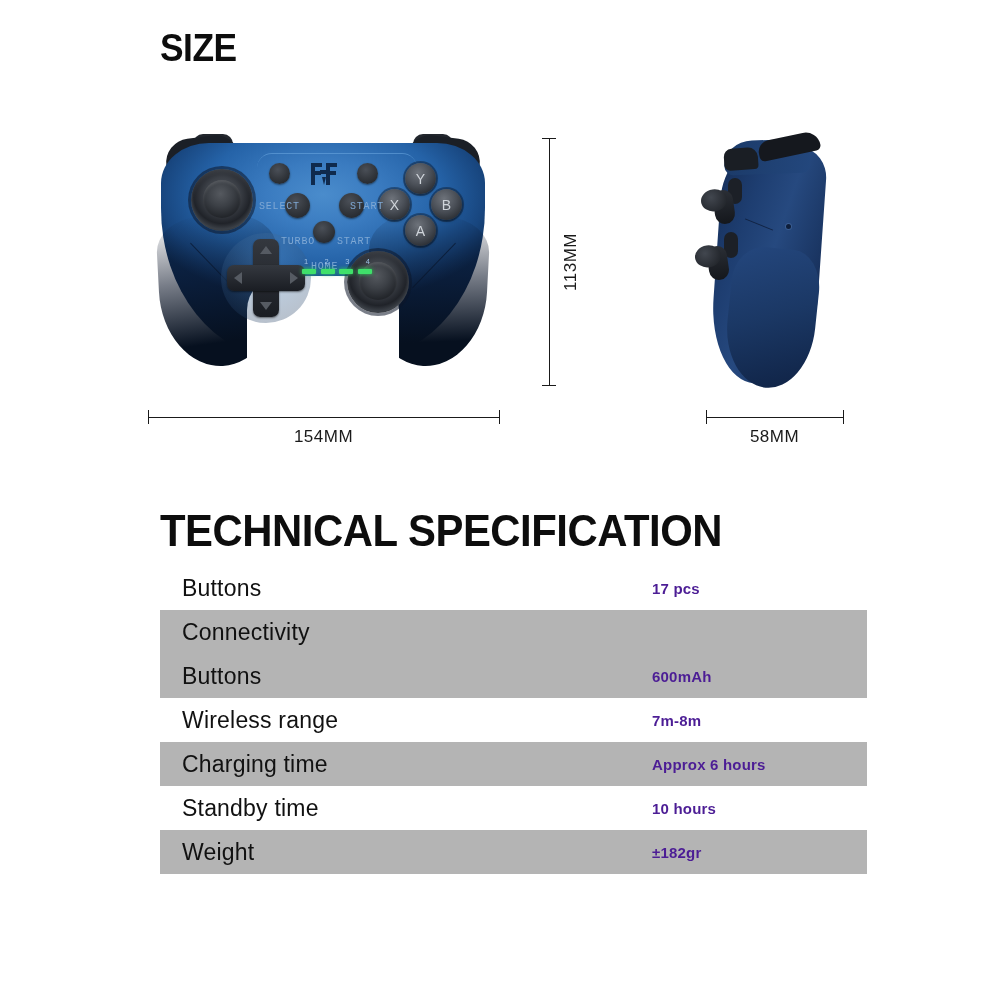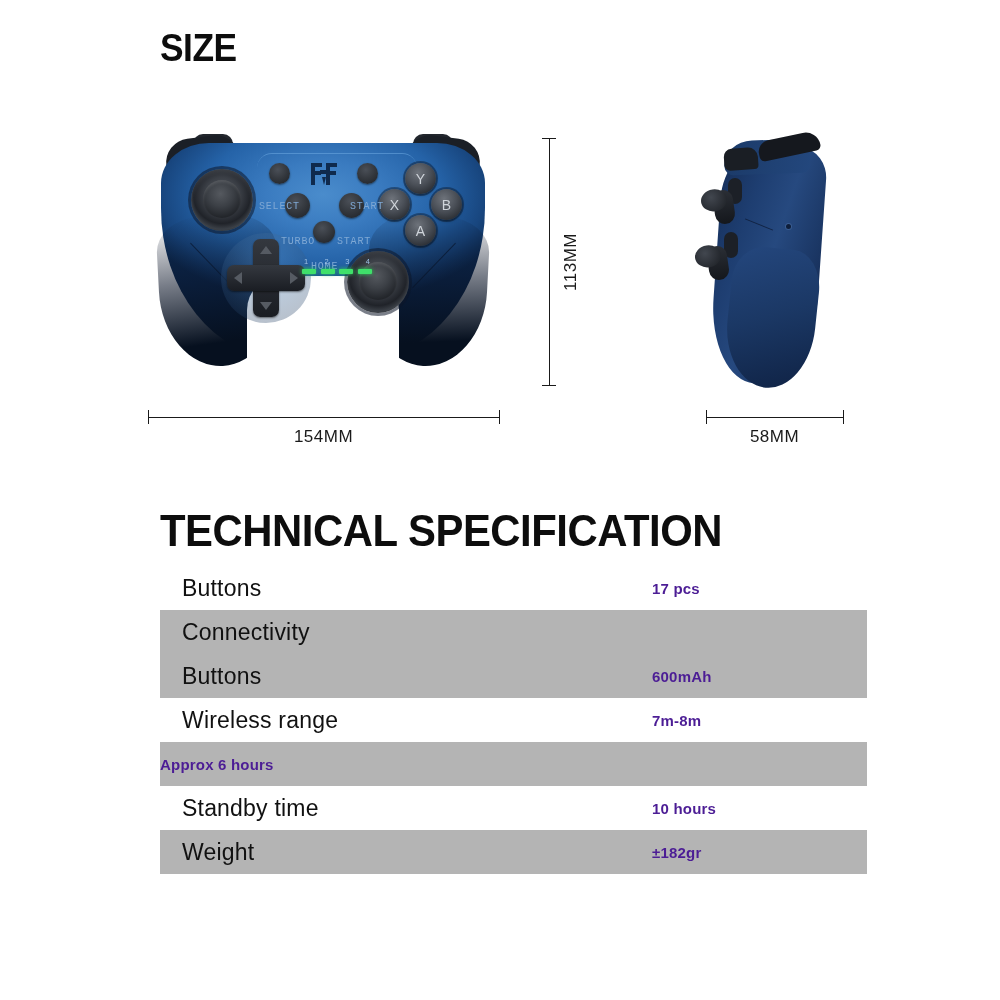--- a/index.html
+++ b/index.html
@@ -390,20 +390,21 @@
       </div>
       <div class="spec-row alt">
         <div class="spec-key">Buttons</div>
         <div class="spec-val">600mAh</div>
       </div>
       <div class="spec-row">
         <div class="spec-key">Wireless range</div>
         <div class="spec-val">7m-8m</div>
       </div>
       <div class="spec-row alt">
+        <div class="spec-key">Charging time</div>
         <div class="spec-val">Approx 6 hours</div>
       </div>
       <div class="spec-row">
         <div class="spec-key">Standby time</div>
         <div class="spec-val">10 hours</div>
       </div>
       <div class="spec-row alt">
         <div class="spec-key">Weight</div>
         <div class="spec-val">±182gr</div>
       </div>

